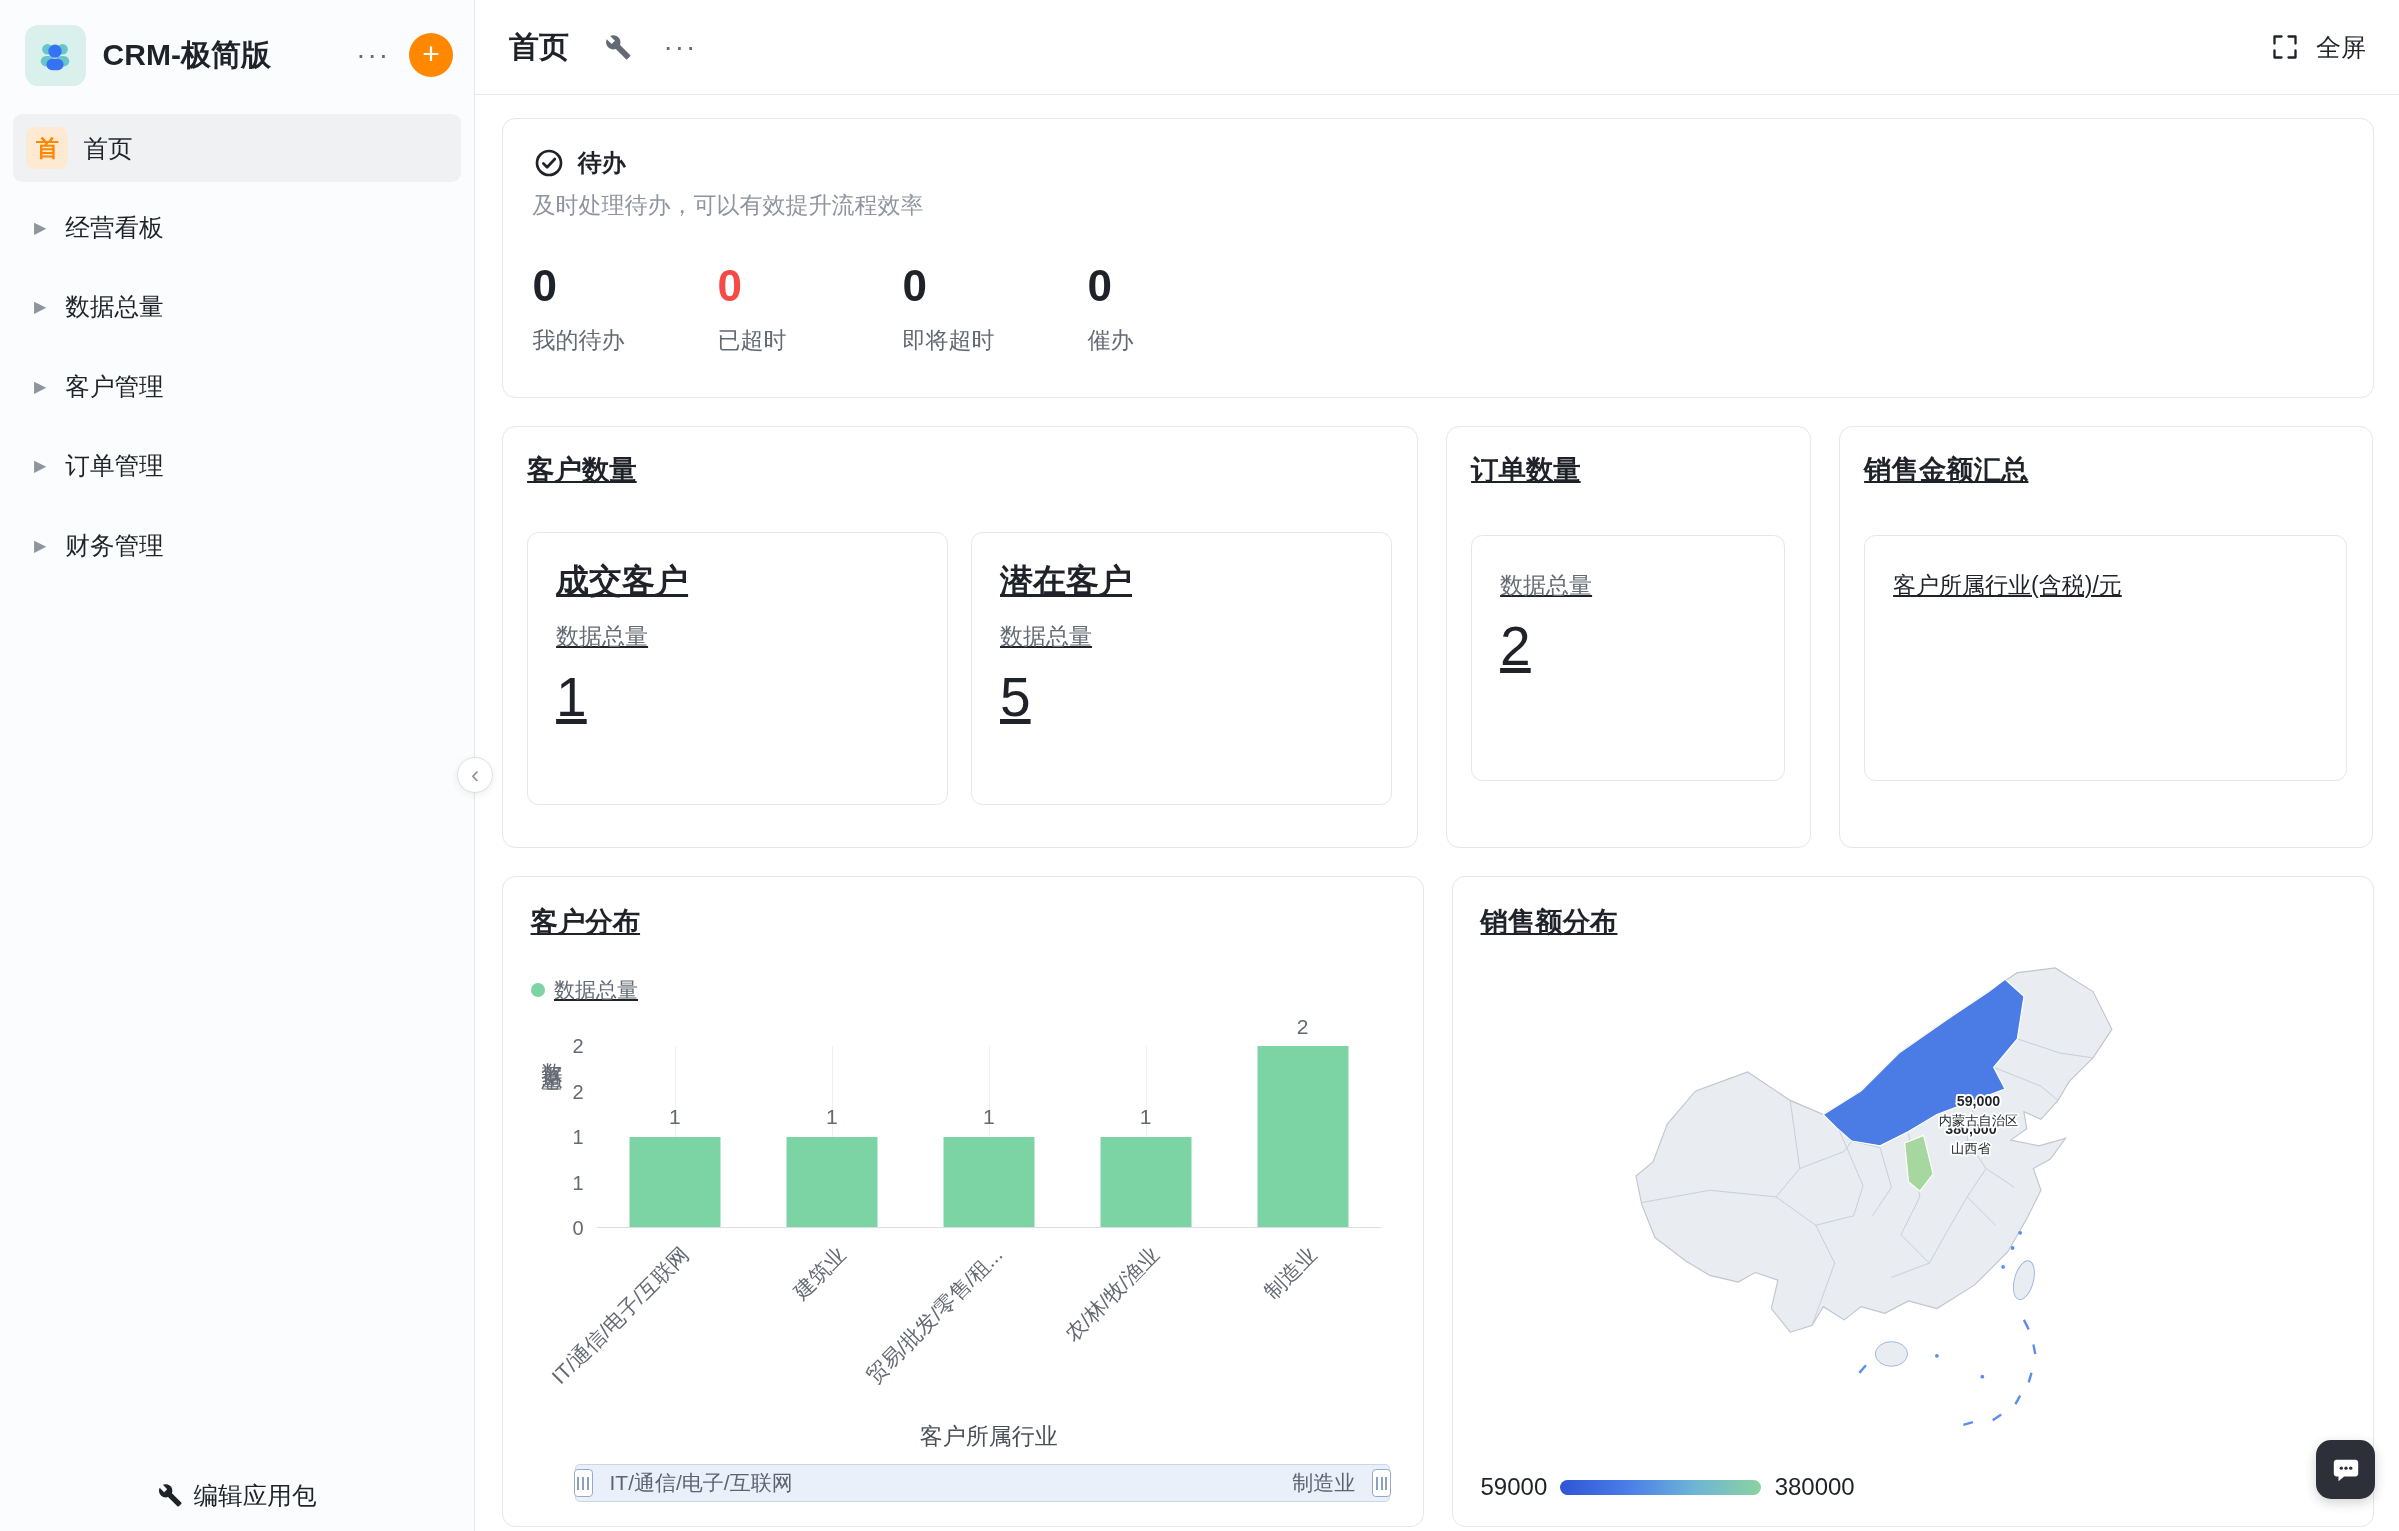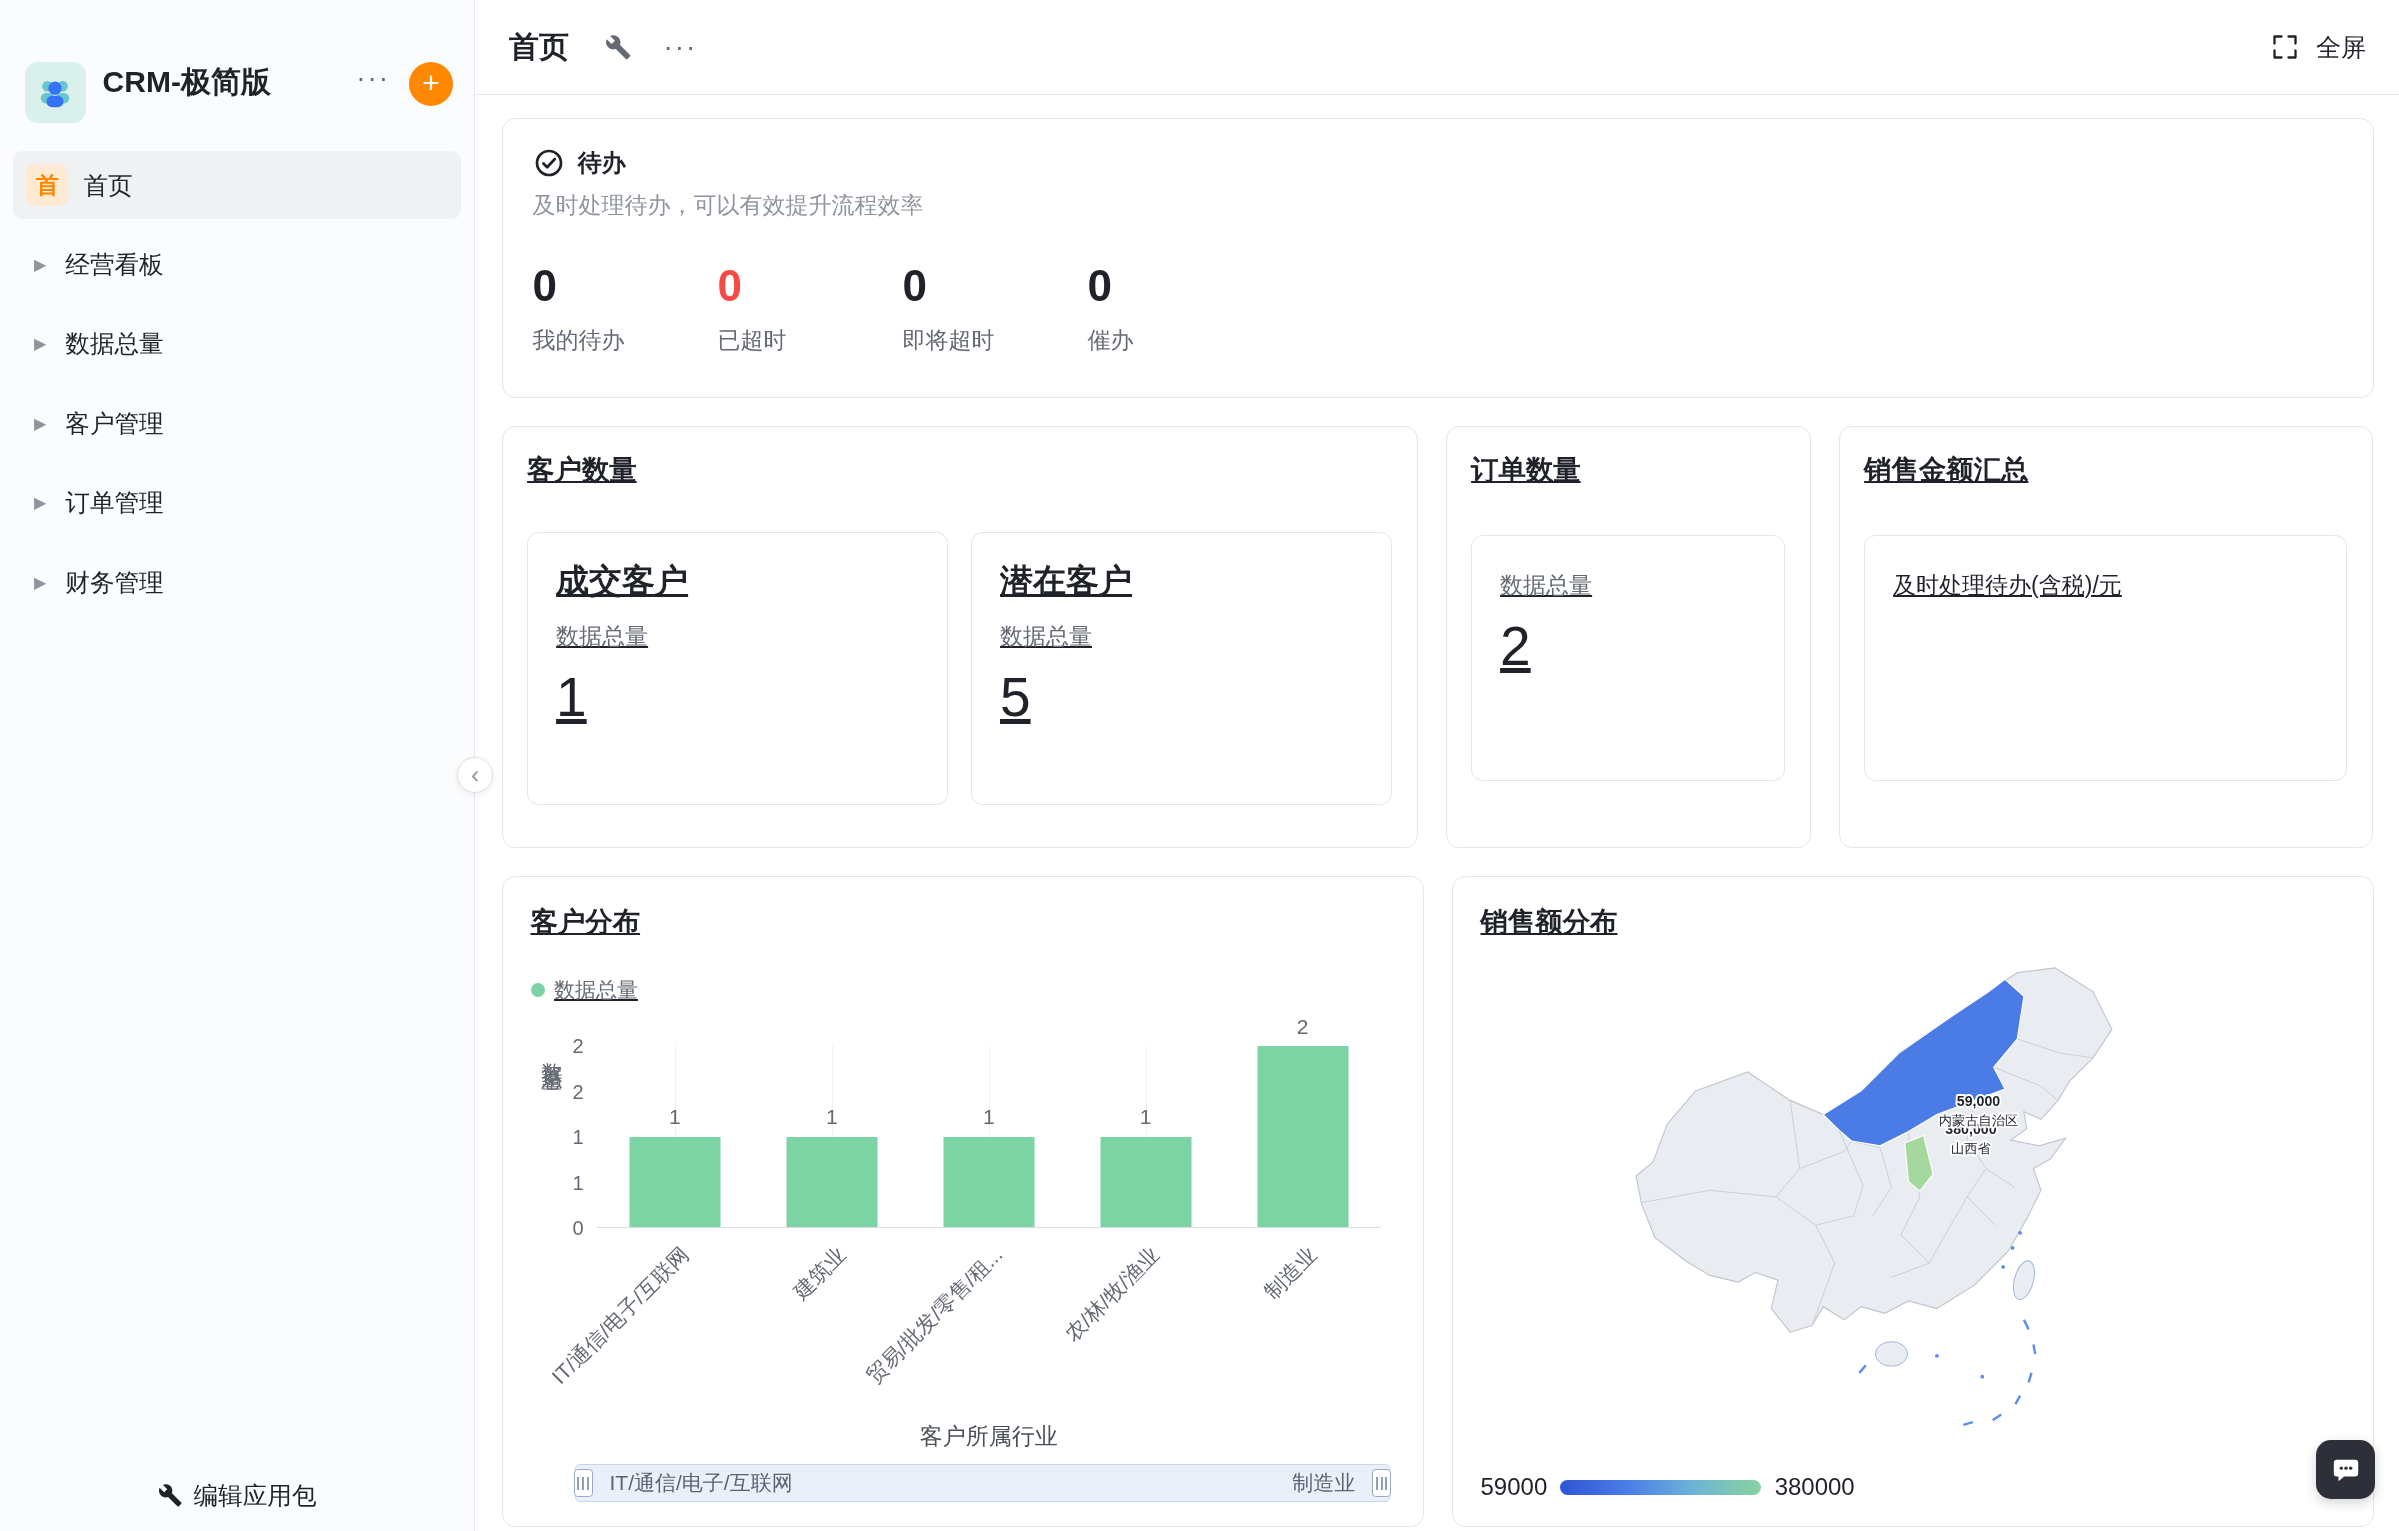--- a/index.html
+++ b/index.html
@@ -5,21 +5,21 @@
   * { margin:0; padding:0; box-sizing:border-box; }
   html,body { width:2400px; height:1531px; overflow:hidden; }
   body {
     font-family:"Liberation Sans","DejaVu Sans",sans-serif;
     color:#1f2329; background:#ffffff; display:flex; position:relative;
   }
 
   
   .sidebar { width:475px; height:100%; background:#fbfcfd; border-right:0.9px solid #e5e6eb;
              display:flex; flex-direction:column; position:relative; flex-shrink:0; }
-  .sb-header { display:flex; padding:24.6px 21px 9.5px 24.6px;margin-top:37px; }
+  .sb-header { display:flex; align-items:center; padding:24.6px 21px 9.5px 24.6px; }
   .avatar { width:61px; height:61px; border-radius:13.2px; background:#d9f0ec;
             display:flex; align-items:center; justify-content:center; cursor:pointer; flex-shrink:0;}
   .app-title { font-size:30px; font-weight:700; margin-left:17px; flex:1; white-space:nowrap;
                overflow:hidden; text-overflow:ellipsis;}
   .sb-more { font-size:28px; color:#646a73; letter-spacing:1.9px; padding:0 11.4px; cursor:pointer; }
   .sb-plus { width:44px; height:44px; border-radius:50%; background:#ff8800; color:#fff;
              font-size:30px; line-height:42px; text-align:center; margin-left:7.6px; cursor:pointer;
              font-weight:400;}
   .menu { margin-top:19px; padding:0 13.2px; }
   .menu-item { height:68px; border-radius:9.5px; display:flex; align-items:center;
@@ -268,21 +268,21 @@
         <div class="card-title">订单数量</div>
         <div class="inner-card">
           <div class="metric-label">数据总量</div>
           <div class="metric-value">2</div>
         </div>
       </section>
 
       <section class="card sales-card">
         <div class="card-title">销售金额汇总</div>
         <div class="inner-card">
-          <div class="metric-label dark">及时处理待办(含税)/元</div>
+          <div class="metric-label dark">客户所属行业(含税)/元</div>
         </div>
       </section>
     </div>
 
     <div class="row row3">
       <section class="card chart-card">
         <div class="card-title">客户分布</div>
         <div class="legend-row">
           <span class="legend-dot" style="background: rgb(124, 211, 164);"></span>
           <span class="legend-label">数据总量</span>

